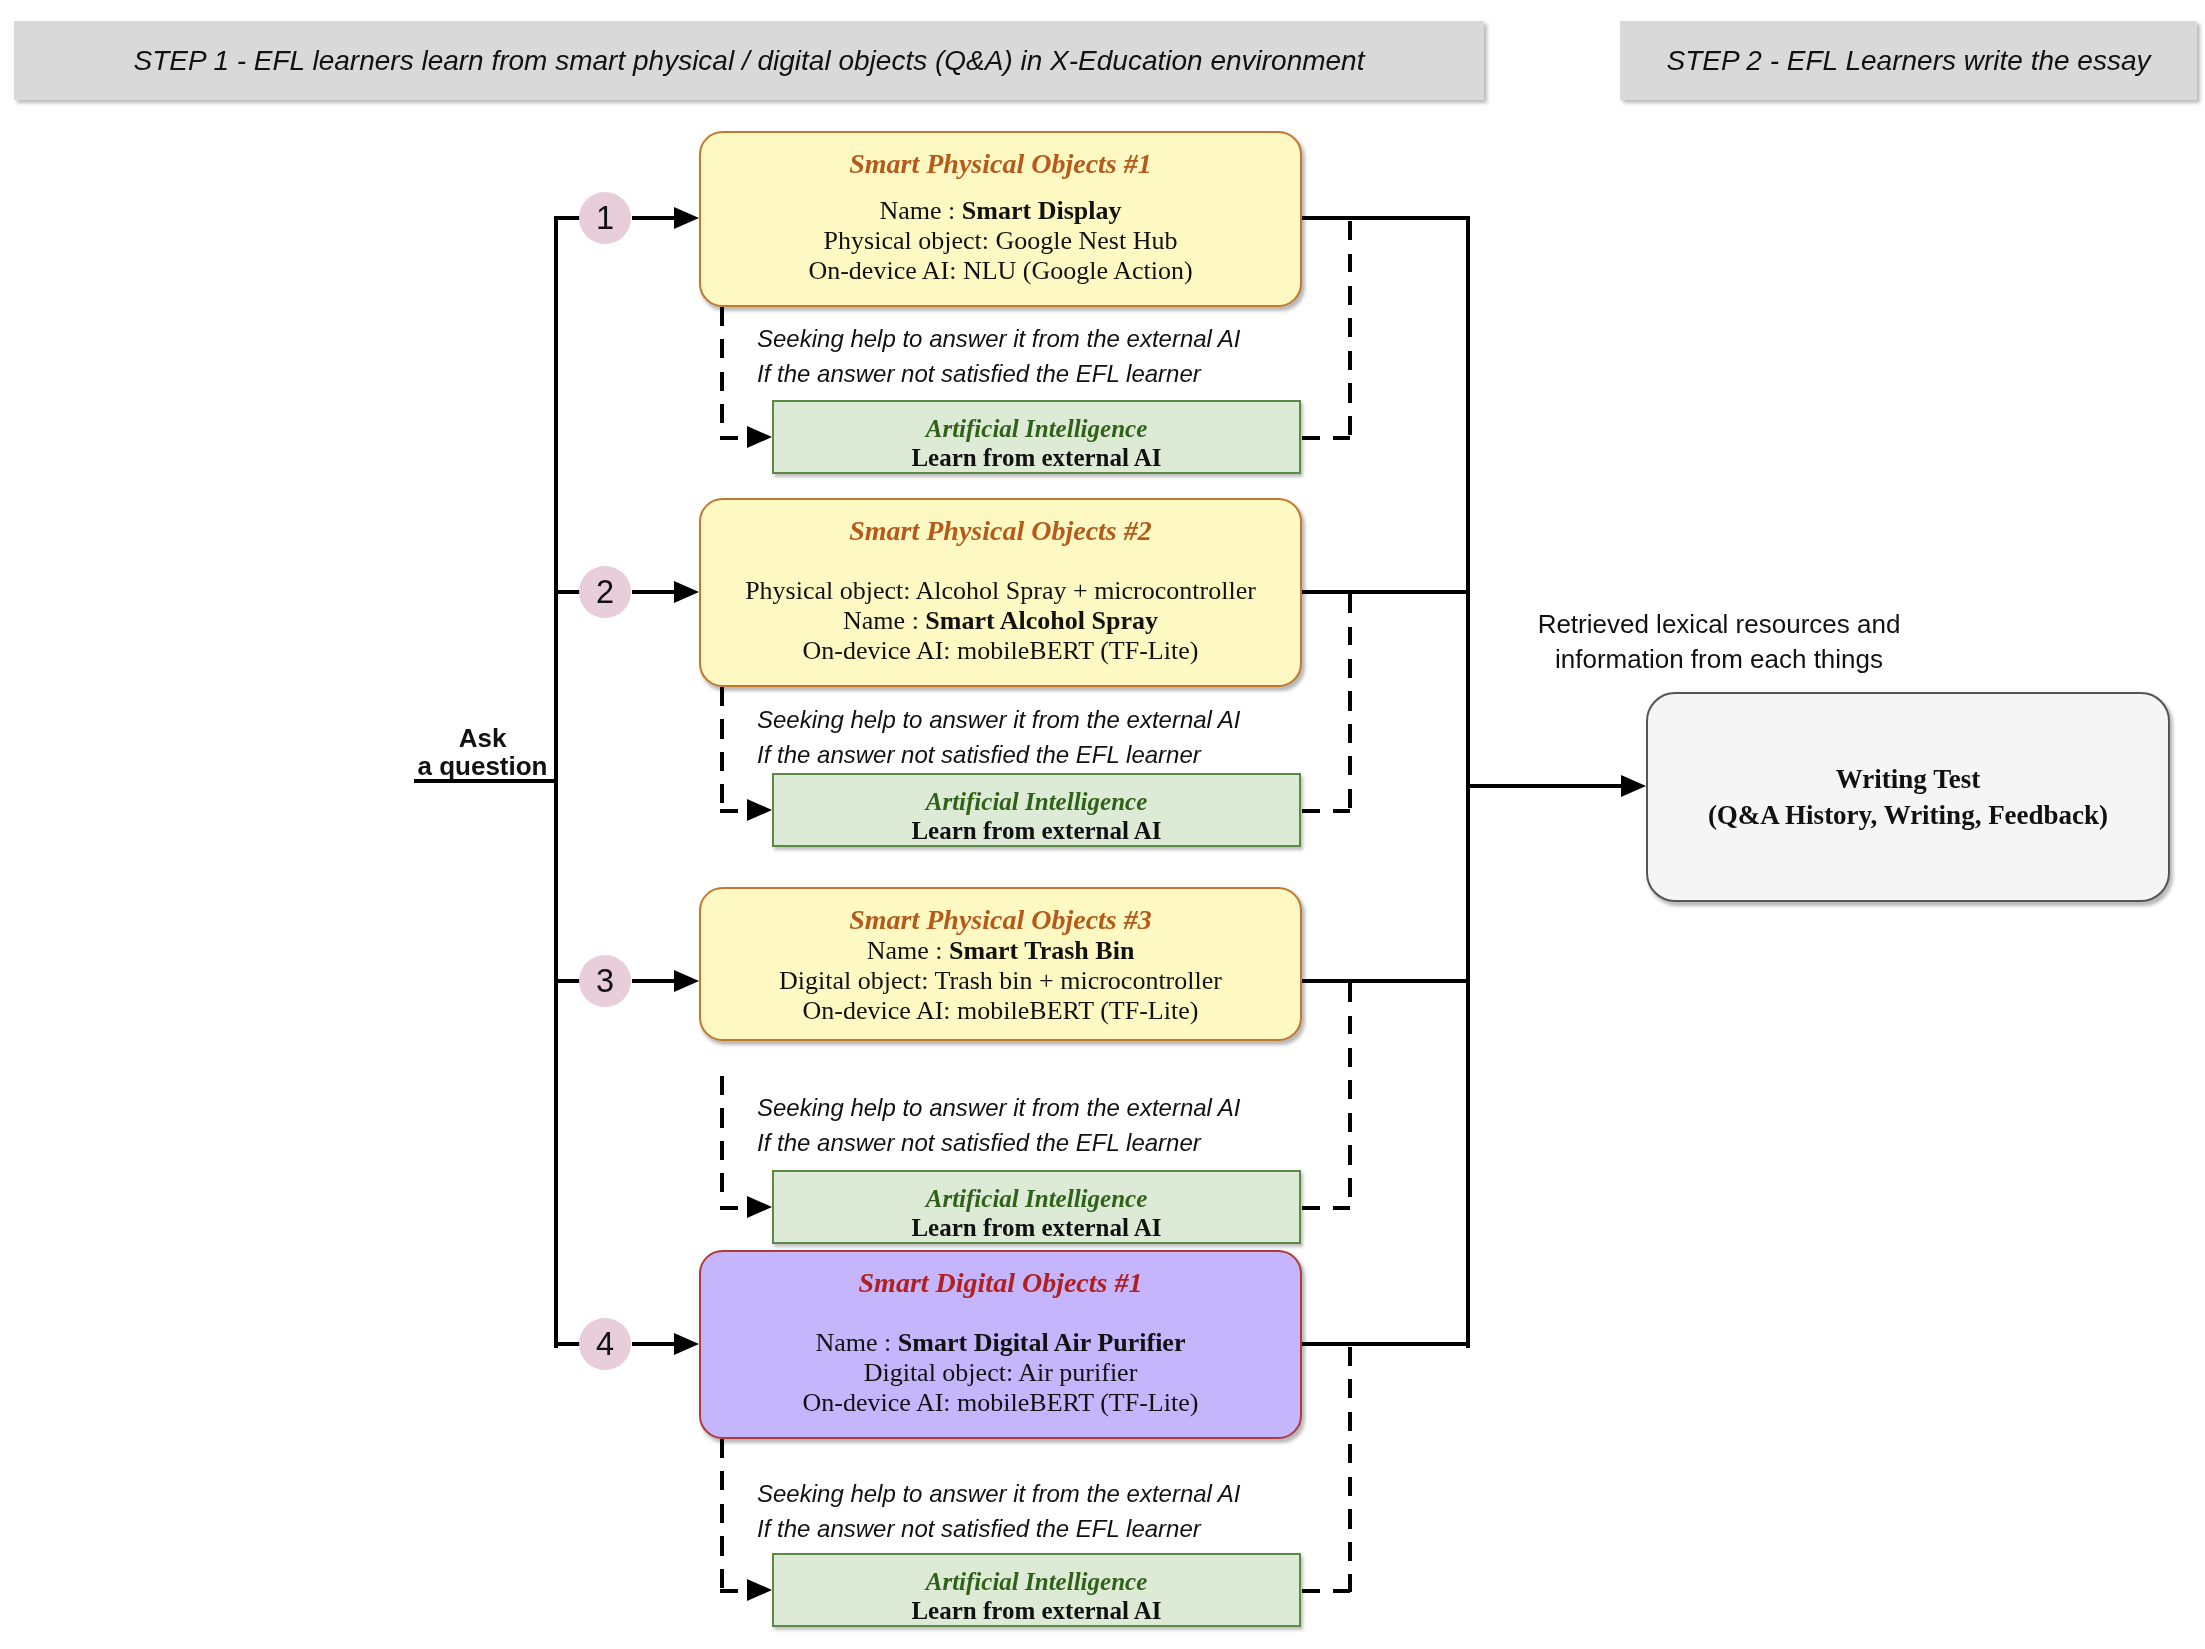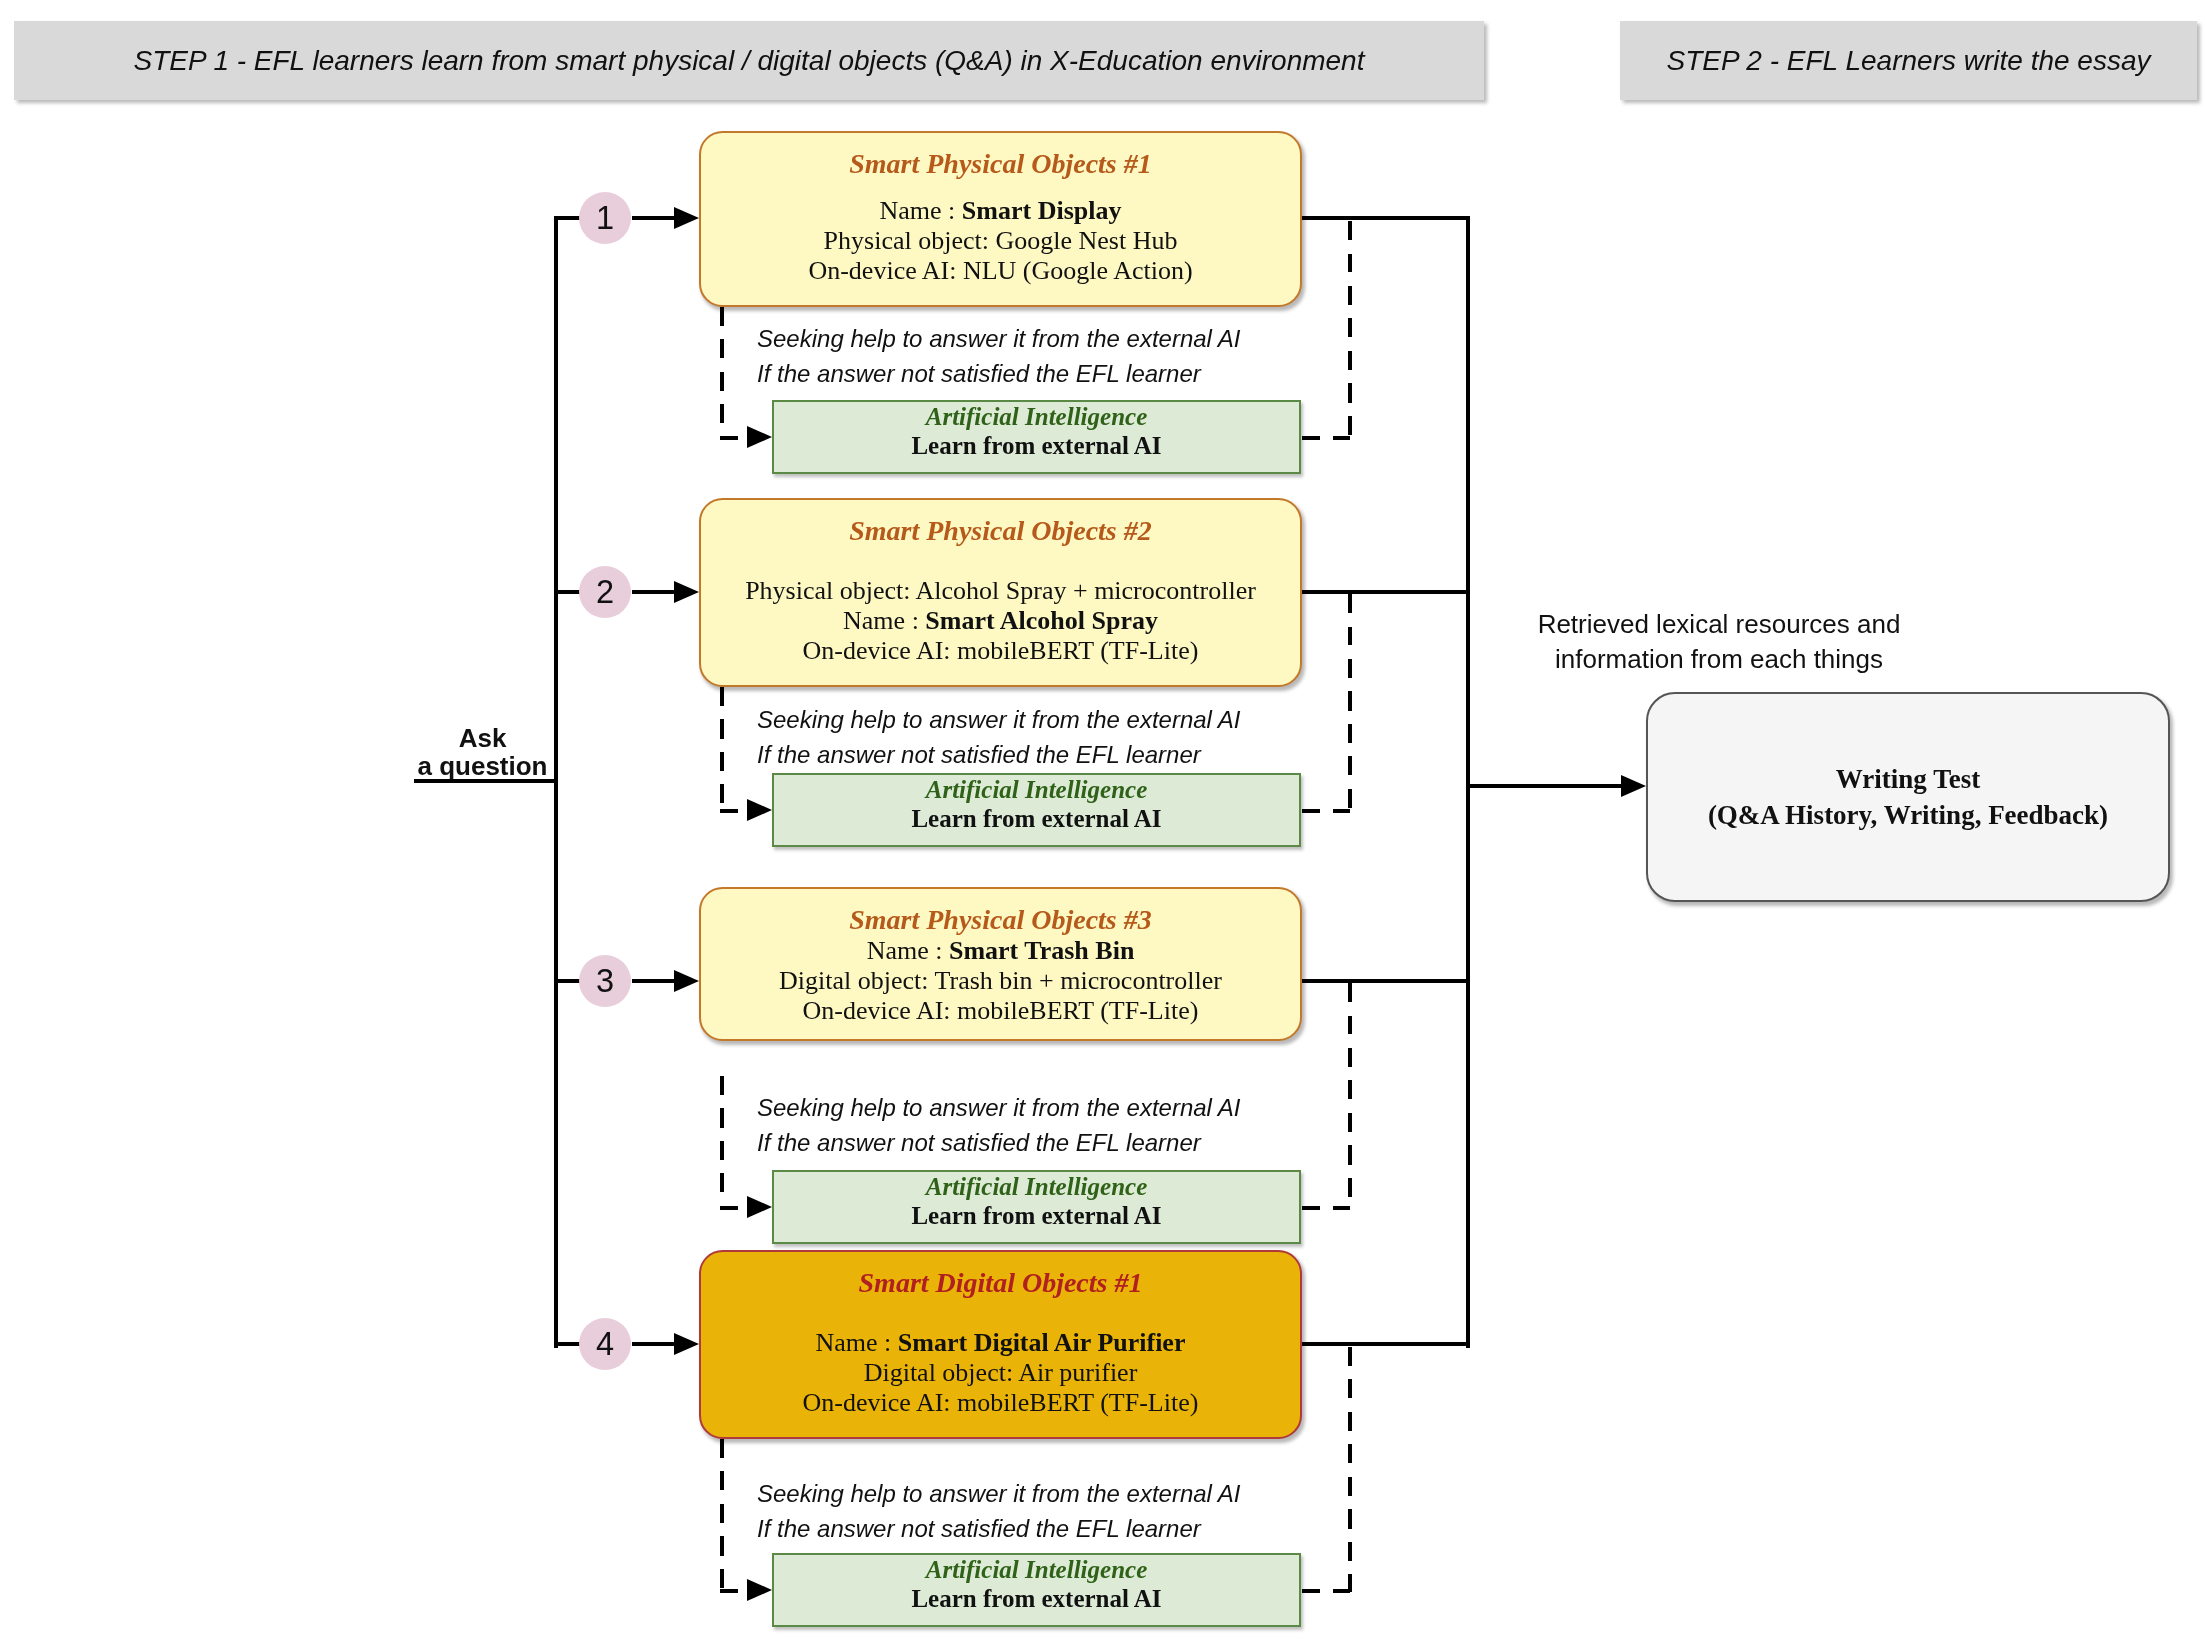--- a/index.html
+++ b/index.html
@@ -23,30 +23,30 @@
   .human-line1{font-weight:bold;font-size:27px;color:#111;line-height:31px;}
   .human-line2{font-size:26px;color:#111;line-height:30px;}
   
   .ask{position:absolute;left:409px;top:724px;width:147px;text-align:center;font-weight:bold;font-size:26px;
        line-height:28px;color:#111;}
   
   .obj-box{position:absolute;left:699px;width:603px;border-radius:23.6px;box-sizing:border-box;
            background:#fef9c3;border:2.1px solid #C4782A;display:flex;flex-direction:column;align-items:center;
            justify-content:space-between;padding:14.7px 7.9px 19px;box-shadow:2.6px 3.1px 3.7px rgba(0,0,0,0.28);
            font-family:"Liberation Serif",serif;}
-  .s-dig .obj-box{background:#eab308;border-color:#B03A3A;}
+  .s-dig .obj-box{background:#c4b5fd;border-color:#B03A3A;}
   .obj-title{font-weight:bold;font-style:italic;font-size:28px;color:#B65A1B;}
   .s-dig .obj-title{color:#B02020;}
   .obj-body{font-size:26px;line-height:30px;text-align:center;color:#111;}
   .obj-body b{font-weight:bold;}
   
   .note{position:absolute;left:757px;width:545px;font-style:italic;font-size:24px;line-height:35px;color:#111;}
   
   .ai-box{position:absolute;left:772px;width:529px;height:74px;background:#DCEAD6;border:2.1px solid #5A8A45;
-          box-sizing:border-box;display:flex;flex-direction:column;align-items:center;justify-content:flex-start;
+          box-sizing:border-box;display:flex;flex-direction:column;align-items:center;justify-content:flex-end;
           box-shadow:2.1px 2.6px 3.1px rgba(0,0,0,0.25);font-family:"Liberation Serif",serif;}
   .ai-title{font-weight:bold;font-style:italic;font-size:25px;color:#2F6218;line-height:29px;}
   .ai-body{font-weight:bold;font-size:25px;color:#111;line-height:29px;}
   
   .circle{position:absolute;left:579px;width:52px;height:52px;border-radius:50%;background:#E8CDDA;
           display:flex;align-items:center;justify-content:center;font-size:32.5px;color:#111;}
   
   .retrieved{position:absolute;left:1504px;top:607px;width:430px;text-align:center;font-size:26px;line-height:35px;color:#111;}
   .writing-box{position:absolute;left:1646px;top:692px;width:524px;height:210px;background:#F5F5F5;border:2.1px solid #555;
                border-radius:29px;box-sizing:border-box;display:flex;flex-direction:column;align-items:center;justify-content:center;

